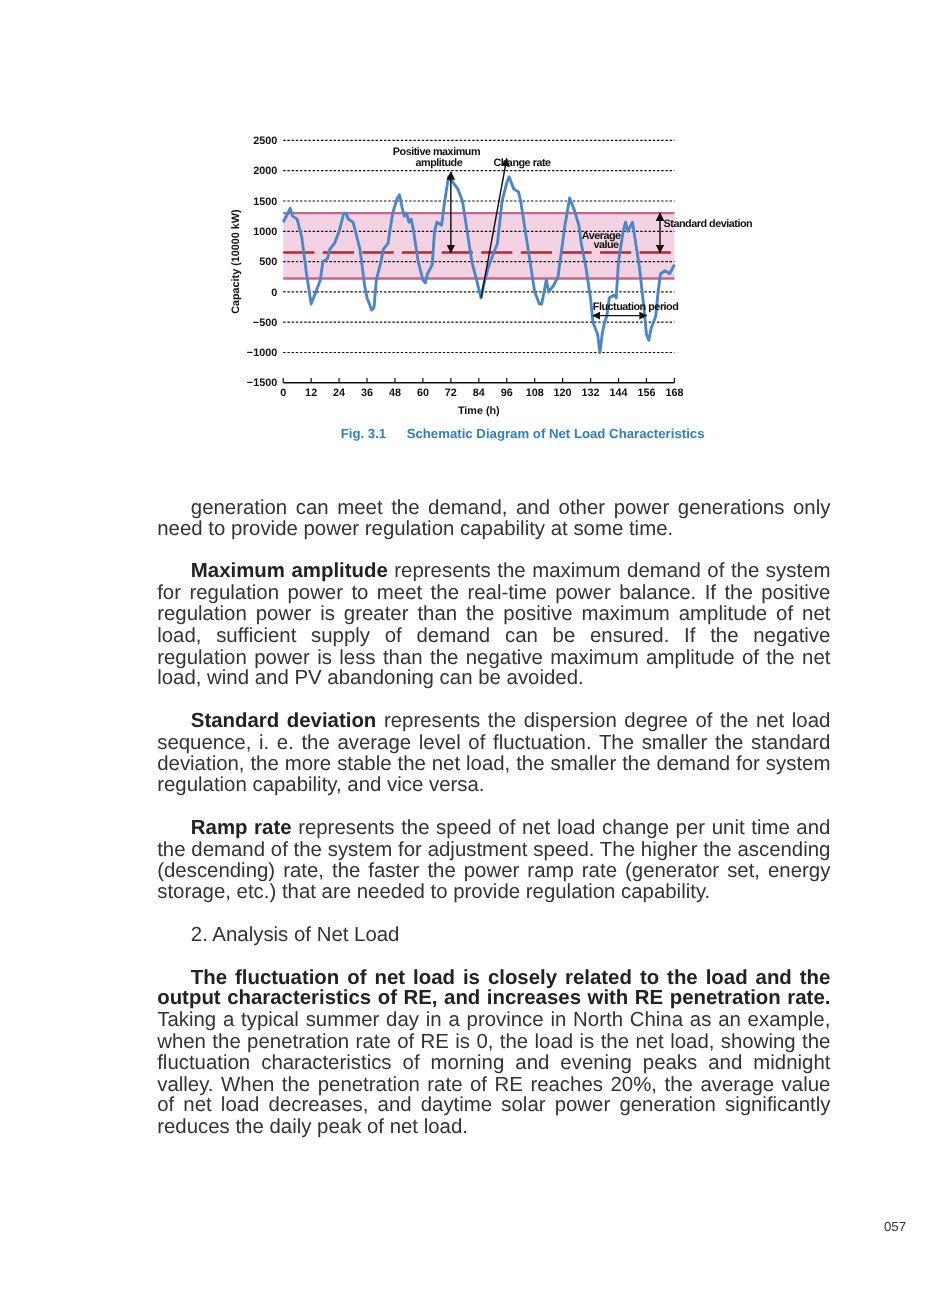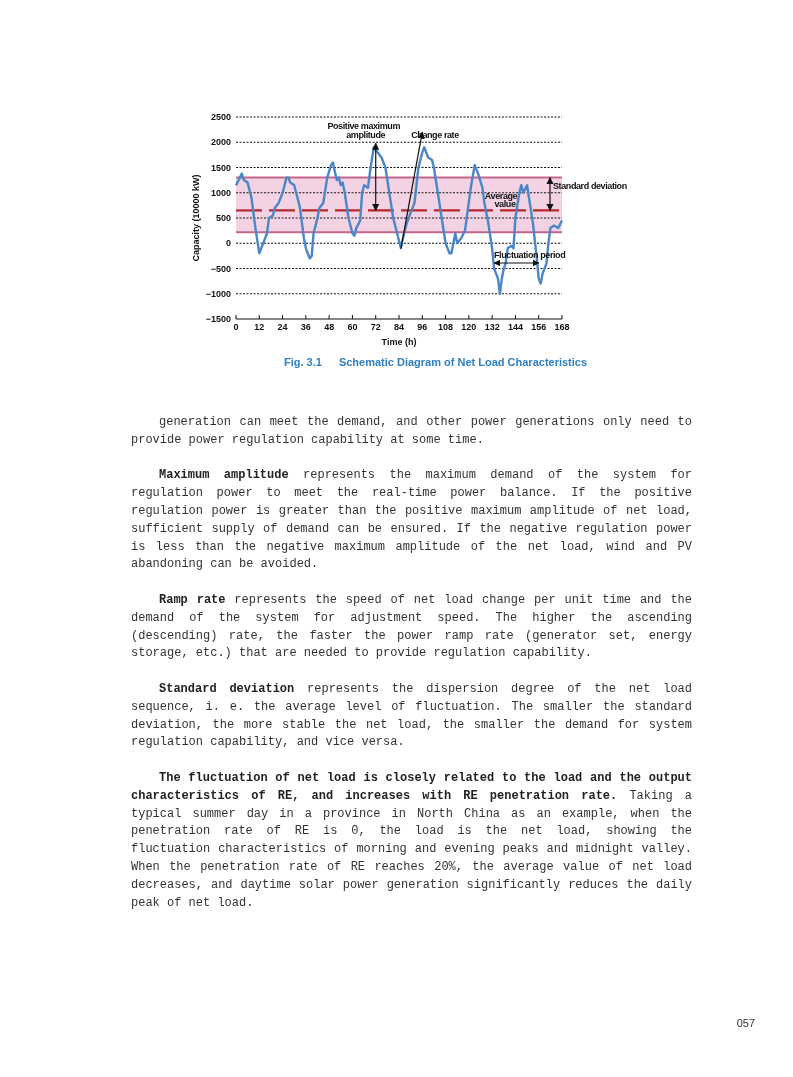--- a/index.html
+++ b/index.html
@@ -6,21 +6,21 @@
   body { width: 793px; height: 1077px; position: relative; overflow: hidden;
          font-family: "Liberation Sans", sans-serif; color: #2b2b2b; }
   #chart { position: absolute; left: 0; top: 0; width: 793px; height: 400px; }
   #chart text { font-family: "Liberation Sans", sans-serif; }
   .tick-label { font-size: 9px; font-weight: bold; fill: #111; }
   .anno { font-size: 9px; font-weight: bold; fill: #111; letter-spacing: -0.4px; }
   .caption { position: absolute; left: 0; width: 793px; top: 356px; text-align: center;
              font-size: 11px; font-weight: bold; color: #2f7fc1; padding-left: 39px; }
   .caption .num { margin-right: 14px; }
   .body-text { position: absolute; left: 131px; width: 561px; top: 414px;
-               font-size: 12px; line-height: 17.8px; color: #333; font-family: Liberation Mono, monospace; }
+               font-size: 17px; line-height: 17.8px; color: #333; }
   .body-text p { margin: 0 0 17.8px 0; text-align: justify; }
   .body-text b { font-weight: bold; color: #222; padding-left: 28px; }
   .page-number { position: absolute; right: 38px; top: 1017px; font-size: 11px; color: #333; }
 </style>
 </head>
 <body>
 
 <svg id="chart" xmlns="http://www.w3.org/2000/svg">
   <defs>
     <marker id="arrowhead" viewBox="0 0 10 10" refX="9" refY="5" markerWidth="6" markerHeight="6" orient="auto-start-reverse">
@@ -108,18 +108,19 @@
 </svg>
 
 <div class="caption">
   <span class="num">Fig. 3.1</span>
   <span>Schematic Diagram of Net Load Characteristics</span>
 </div>
 
 <div class="body-text">
   <p><b></b><span>generation can meet the demand, and other power generations only need to provide power regulation capability at some time.</span></p>
   <p><b>Maximum amplitude</b><span> represents the maximum demand of the system for regulation power to meet the real-time power balance. If the positive regulation power is greater than the positive maximum amplitude of net load, sufficient supply of demand can be ensured. If the negative regulation power is less than the negative maximum amplitude of the net load, wind and PV abandoning can be avoided.</span></p>
+  <p><b>Standard deviation</b><span> represents the dispersion degree of the net load sequence, i. e. the average level of fluctuation. The smaller the standard deviation, the more stable the net load, the smaller the demand for system regulation capability, and vice versa.</span></p>
   <p><b>Ramp rate</b><span> represents the speed of net load change per unit time and the demand of the system for adjustment speed. The higher the ascending (descending) rate, the faster the power ramp rate (generator set, energy storage, etc.) that are needed to provide regulation capability.</span></p>
-  <p><b>Standard deviation</b><span> represents the dispersion degree of the net load sequence, i. e. the average level of fluctuation. The smaller the standard deviation, the more stable the net load, the smaller the demand for system regulation capability, and vice versa.</span></p>
+  <p><b></b><span>2. Analysis of Net Load</span></p>
   <p><b>The fluctuation of net load is closely related to the load and the output characteristics of RE, and increases with RE penetration rate.</b><span> Taking a typical summer day in a province in North China as an example, when the penetration rate of RE is 0, the load is the net load, showing the fluctuation characteristics of morning and evening peaks and midnight valley. When the penetration rate of RE reaches 20%, the average value of net load decreases, and daytime solar power generation significantly reduces the daily peak of net load.</span></p>
 </div>
 
 <div class="page-number">057</div>
 
 </body></html>

